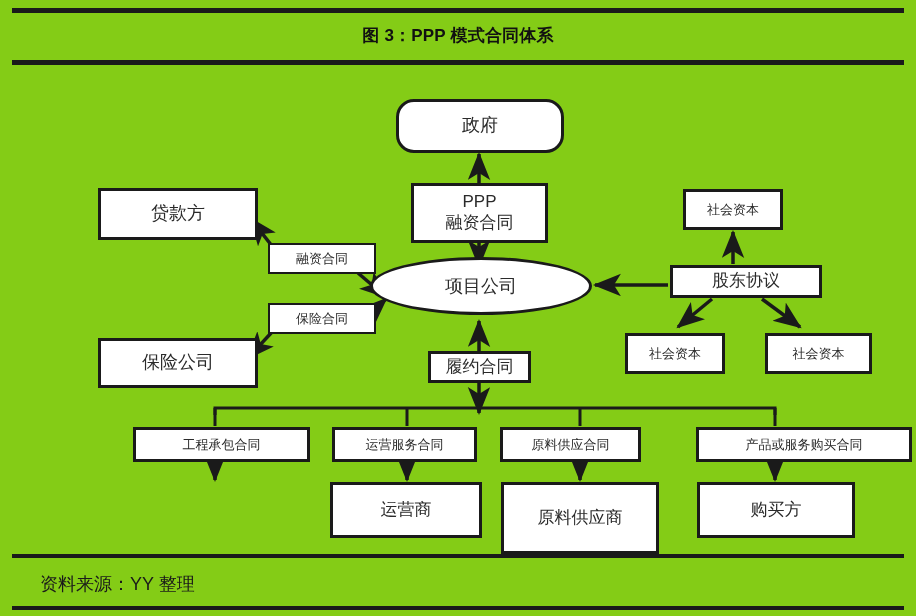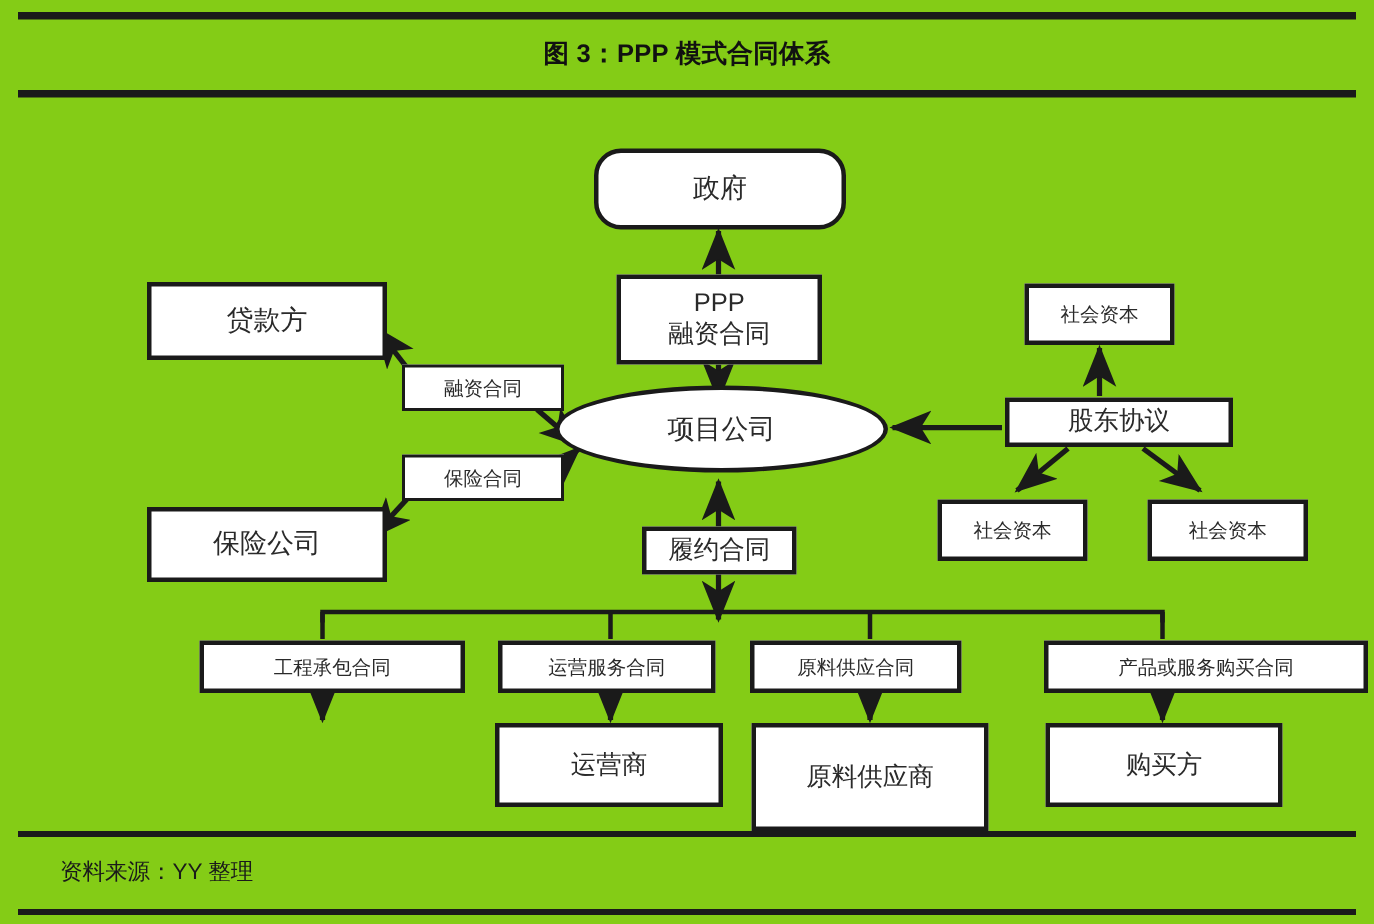--- a/index.html
+++ b/index.html
@@ -37,21 +37,21 @@
     width: 916px;
     text-align: center;
     font-size: 17px;
     font-weight: bold;
     letter-spacing: 0.2px;
     color: #111;
   }
   #fig-source {
     position: absolute;
     left: 40px; top: 572px;
-    font-size: 15px;
+    font-size: 18px;
     color: #1a1a1a;
   }
 
   
   #diagram {
     position: absolute;
     left: 0; top: 70px;
     width: 916px;
     height: 478px;
   }

